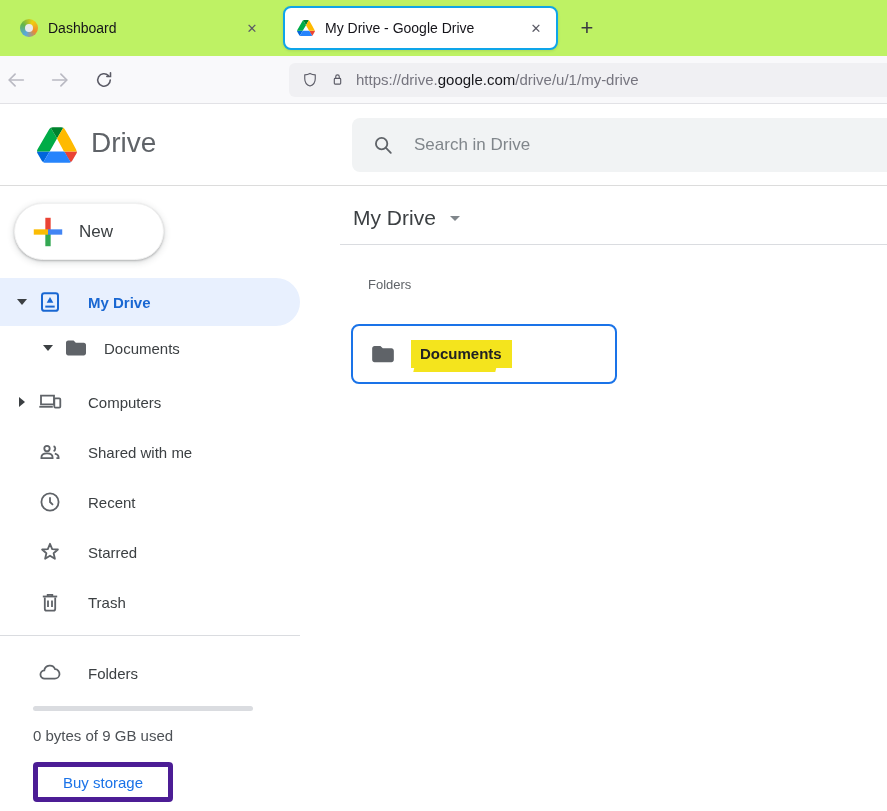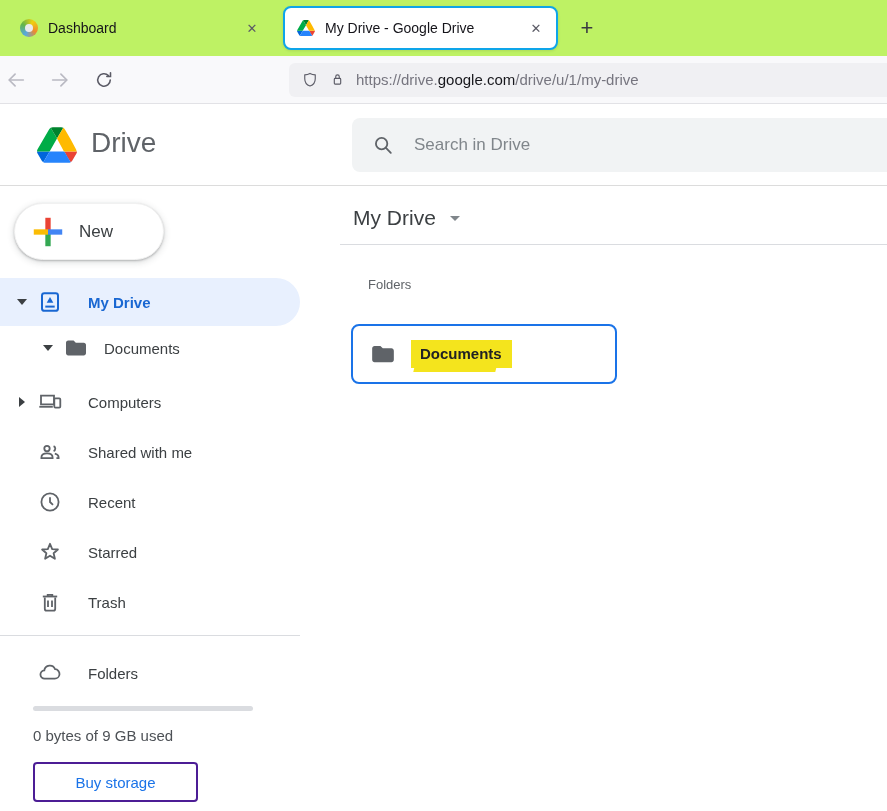--- a/index.html
+++ b/index.html
@@ -64,21 +64,21 @@
   .row-mydrive { height:48px; background:#e8f0fe; border-radius:0 24px 24px 0; }
   .row-mydrive .side-label { color:#1967d2; font-weight:600; }
   .row-documents { height:44px; padding-left:26px; }
   .row-documents .side-label { margin-left:16px; }
   .row-computers { margin-top:7px; }
 
   .side-divider { height:1px; background:#dadce0; margin-top:8px; }
   .row-storage { margin-top:12px; }
   .progress { margin:8px 0 0 33px; width:220px; height:5px; border-radius:3px; background:#dadce0; }
   .usage { margin:16px 0 0 33px; font-size:15px; color:#4d5156; }
-  .buy-btn { margin:18px 0 0 33px; width:165px; height:40px; background:#fff; border:2px solid #4c1d95;
+  .buy-btn { margin:18px 0 0 33px; width:140px; height:40px; background:#fff; border:5px solid #4c1d95;
              border-radius:4px; display:flex; align-items:center; justify-content:center;
              font-size:15px; font-weight:500; color:#1a73e8; cursor:pointer; }
 
   .main-heading { margin:19px 0 0 13px; display:flex; align-items:center; gap:14px; }
   .main-title { font-size:21px; color:#3c4043; line-height:26px; cursor:pointer; }
   .caret-down-sm { width:0; height:0; border-left:5px solid transparent; border-right:5px solid transparent;
                    border-top:5px solid #80868b; cursor:pointer; }
   .main-divider { margin-top:13px; height:1px; background:#dadce0; }
   .folders-label { margin:32px 0 0 28px; font-size:13px; font-weight:500; color:#5f6368; }
 

